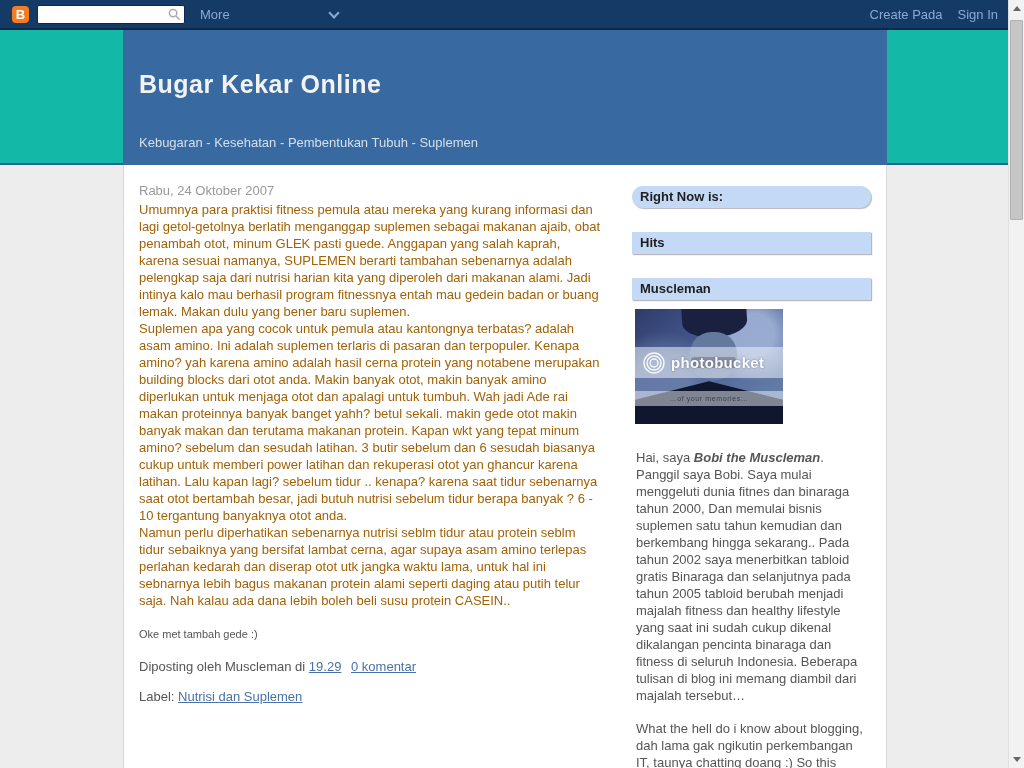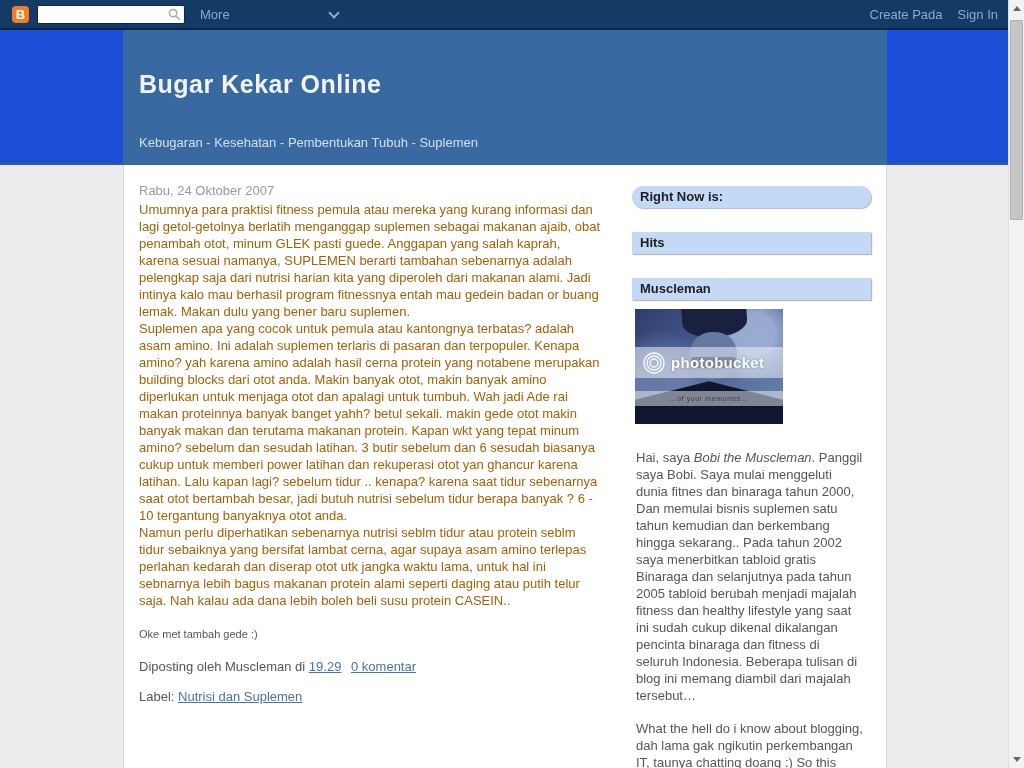--- a/index.html
+++ b/index.html
@@ -18,21 +18,21 @@
   .nav-search-icon { position:absolute; left:168px; top:8px; width:13px; height:13px; }
   .nav-more { position:absolute; left:200px; top:7px; color:#8ca9d6; font-size:13px; }
   .nav-chevron { position:absolute; left:330px; top:9px; width:8px; height:8px;
                  border-right:2px solid #8ca9d6; border-bottom:2px solid #8ca9d6;
                  transform:rotate(45deg); }
   .nav-right { position:absolute; right:26px; top:7px; display:flex; gap:15px; }
   .nav-link { color:#8ca9d6; font-size:13px; text-decoration:none; cursor:pointer; }
 
   
   .header-strip { position:absolute; top:30px; left:0; width:1024px; height:135px;
-                  background:#1d4ed8; border-bottom:2px solid #2e5e94; }
+                  background:#14b8a6; border-bottom:2px solid #2e5e94; }
   .header-inner { position:absolute; top:0; left:123px; width:764px; height:135px;
                   background:#386aa1; }
   .blog-title { position:absolute; left:16px; top:40px; color:#f2f2f2;
                 font-size:25px; font-weight:bold; letter-spacing:0.5px; }
   .blog-subtitle { position:absolute; left:16px; top:105px; color:rgba(255,255,255,0.78);
                    font-size:13px; }
 
   
   .page-bg { position:absolute; top:165px; left:0; width:1024px; height:603px; background:#ededed; }
   .content { position:absolute; top:165px; left:123px; width:764px; height:603px;
@@ -78,21 +78,21 @@
   .pb-logo { margin-left:7px; flex:0 0 auto; }
   .pb-brand { color:#fdfdfd; font-size:15px; font-weight:bold; margin-left:5px;
               text-shadow:0 0 2px rgba(70,82,112,0.7); letter-spacing:0.3px; }
   .pb-band2 { position:absolute; left:0; top:82px; width:100%; height:15px;
               background:rgba(240,244,250,0.5); color:#3a3f4c; font-size:7px;
               line-height:15px; text-align:center; letter-spacing:0.6px; }
 
   .profile-text { position:absolute; left:4px; top:284px; width:228px;
                   font-size:13px; color:#555; line-height:17px; }
   .profile-p2 { margin-top:16px; }
-  .bold-ital { font-weight:normal; font-style:italic; }
+  .bold-ital { font-weight:bold; font-style:italic; }
 
   
   .scrollbar { position:absolute; top:0; right:0; width:16px; height:768px;
                background:#f2f2f2; border-left:1px solid #e0e0e0; z-index:10; }
   .sb-btn { position:absolute; left:0; width:16px; height:17px; background:#f2f2f2;
             display:flex; align-items:center; justify-content:center; cursor:pointer; }
   .sb-up { top:0; } .sb-down { bottom:0; }
   .tri-up { width:0; height:0; border-left:4px solid transparent; border-right:4px solid transparent;
             border-bottom:5px solid #666; }
   .tri-down { width:0; height:0; border-left:4px solid transparent; border-right:4px solid transparent;

